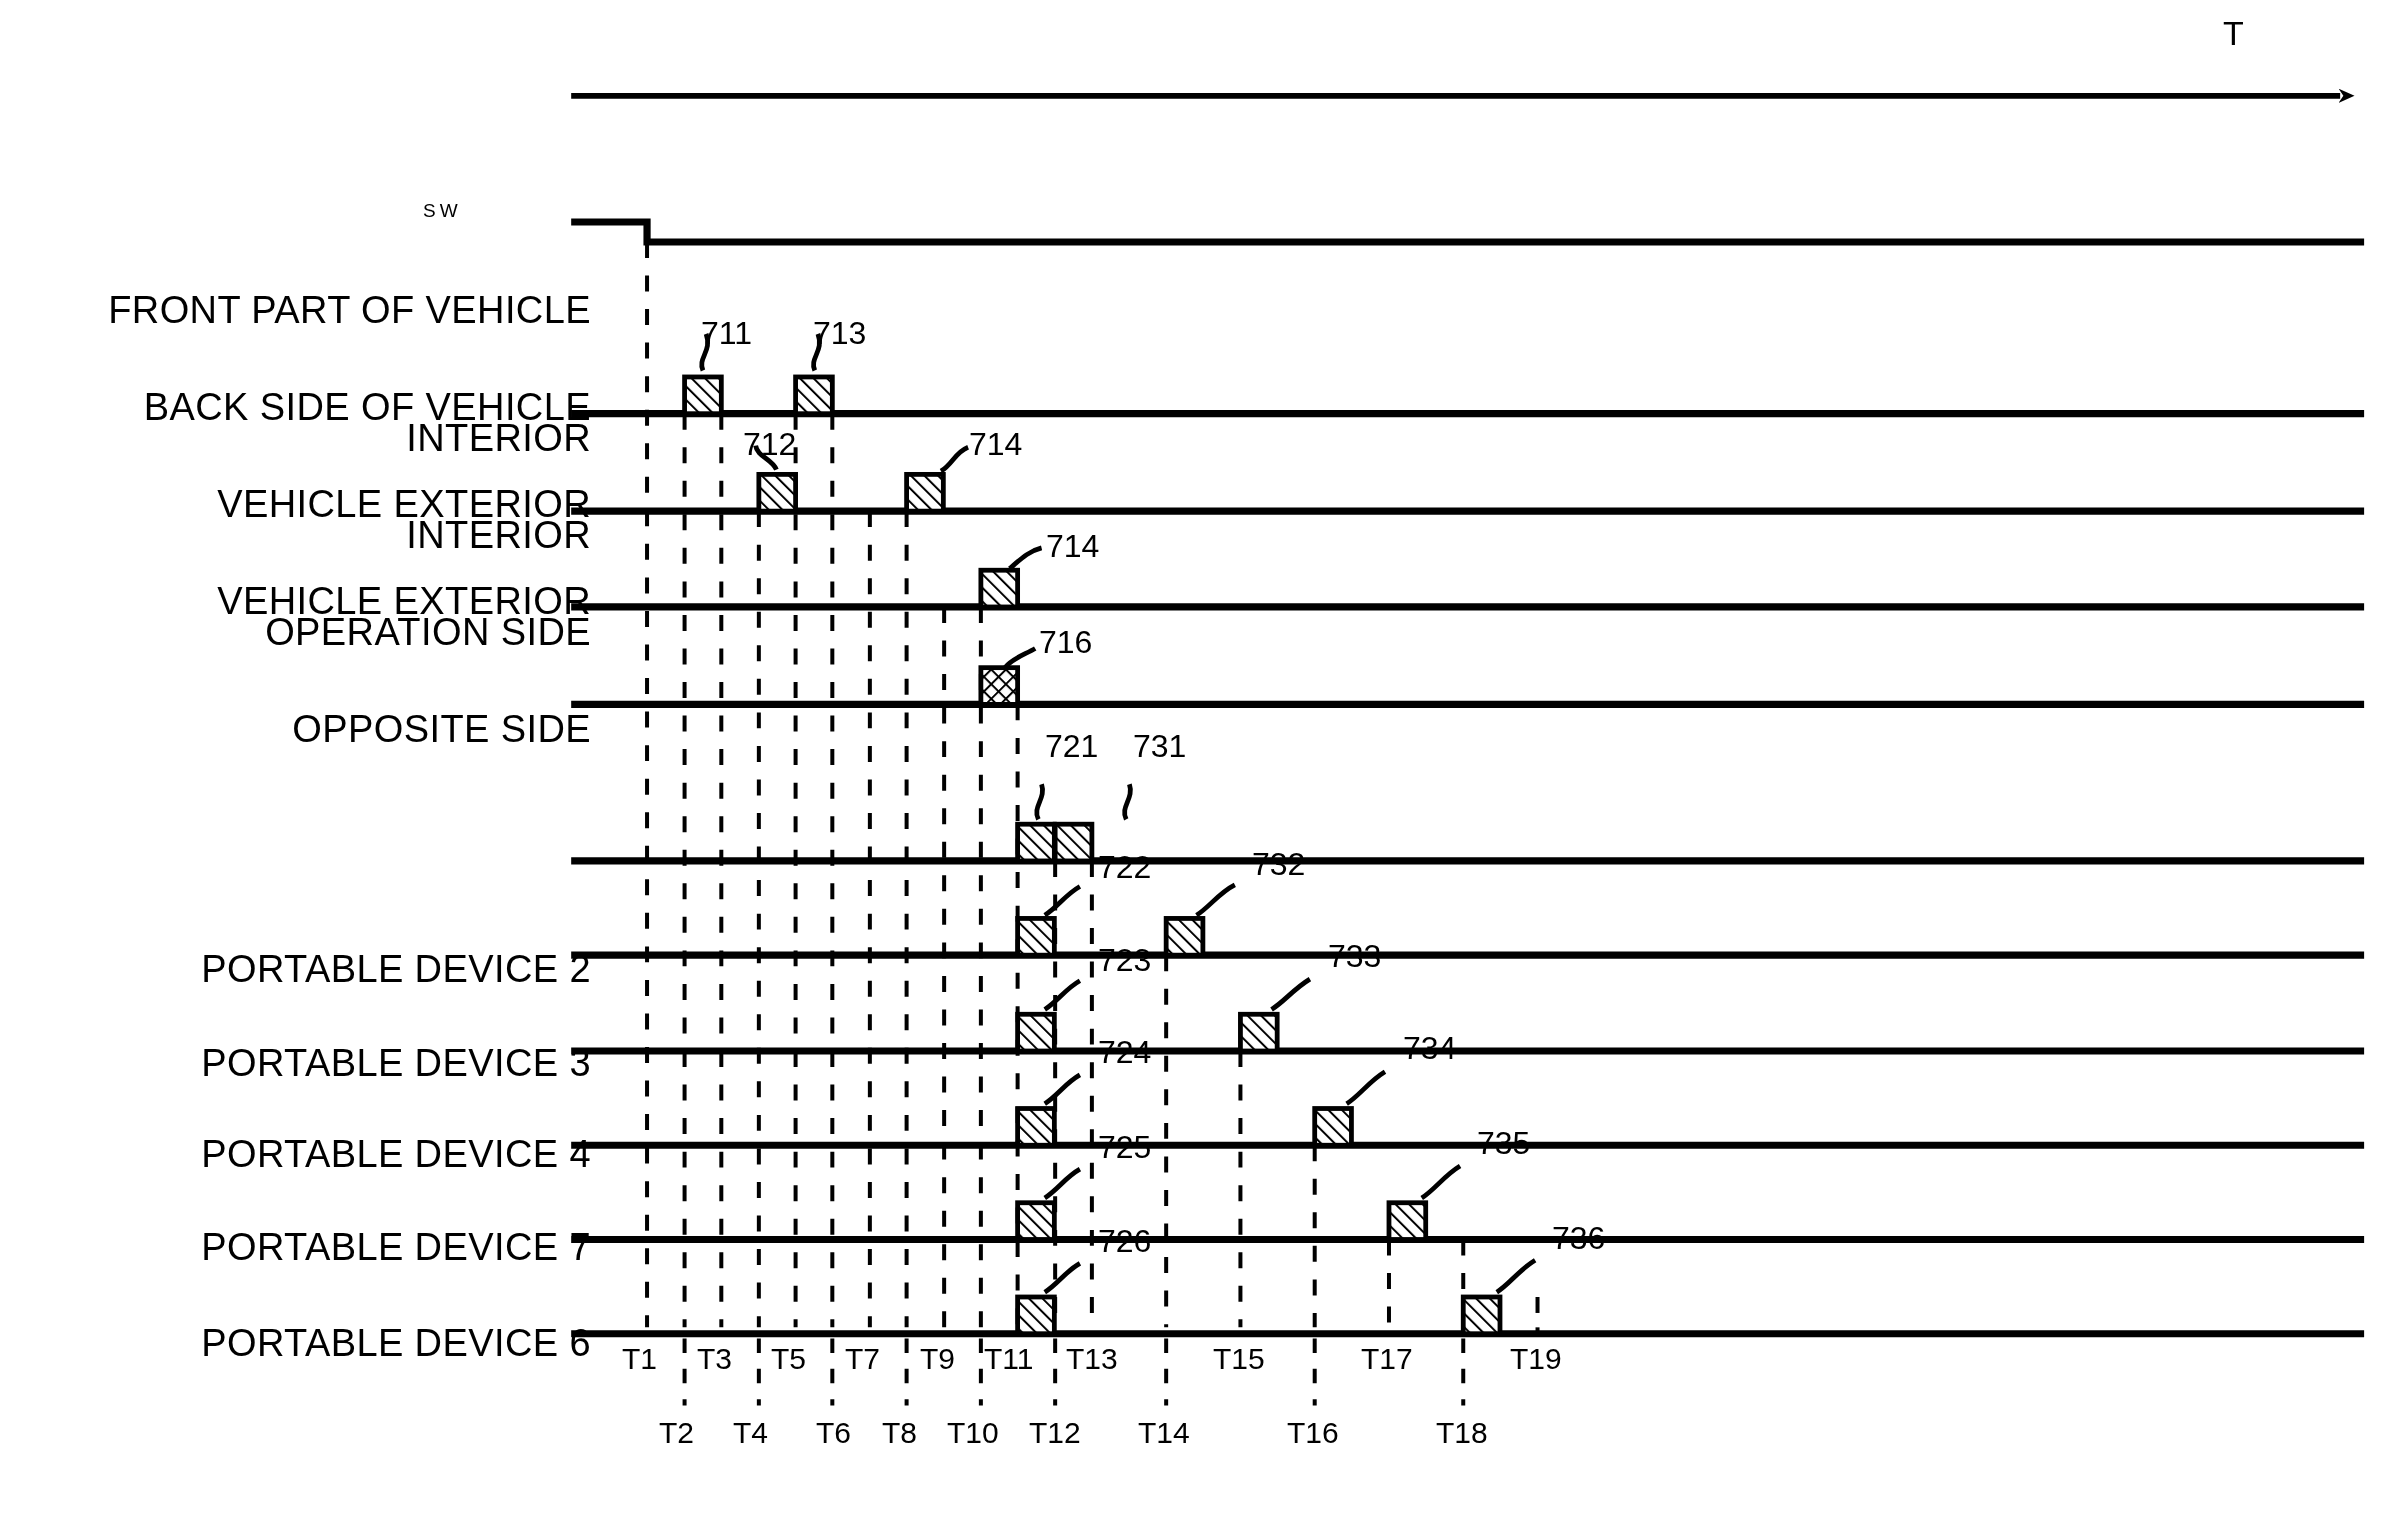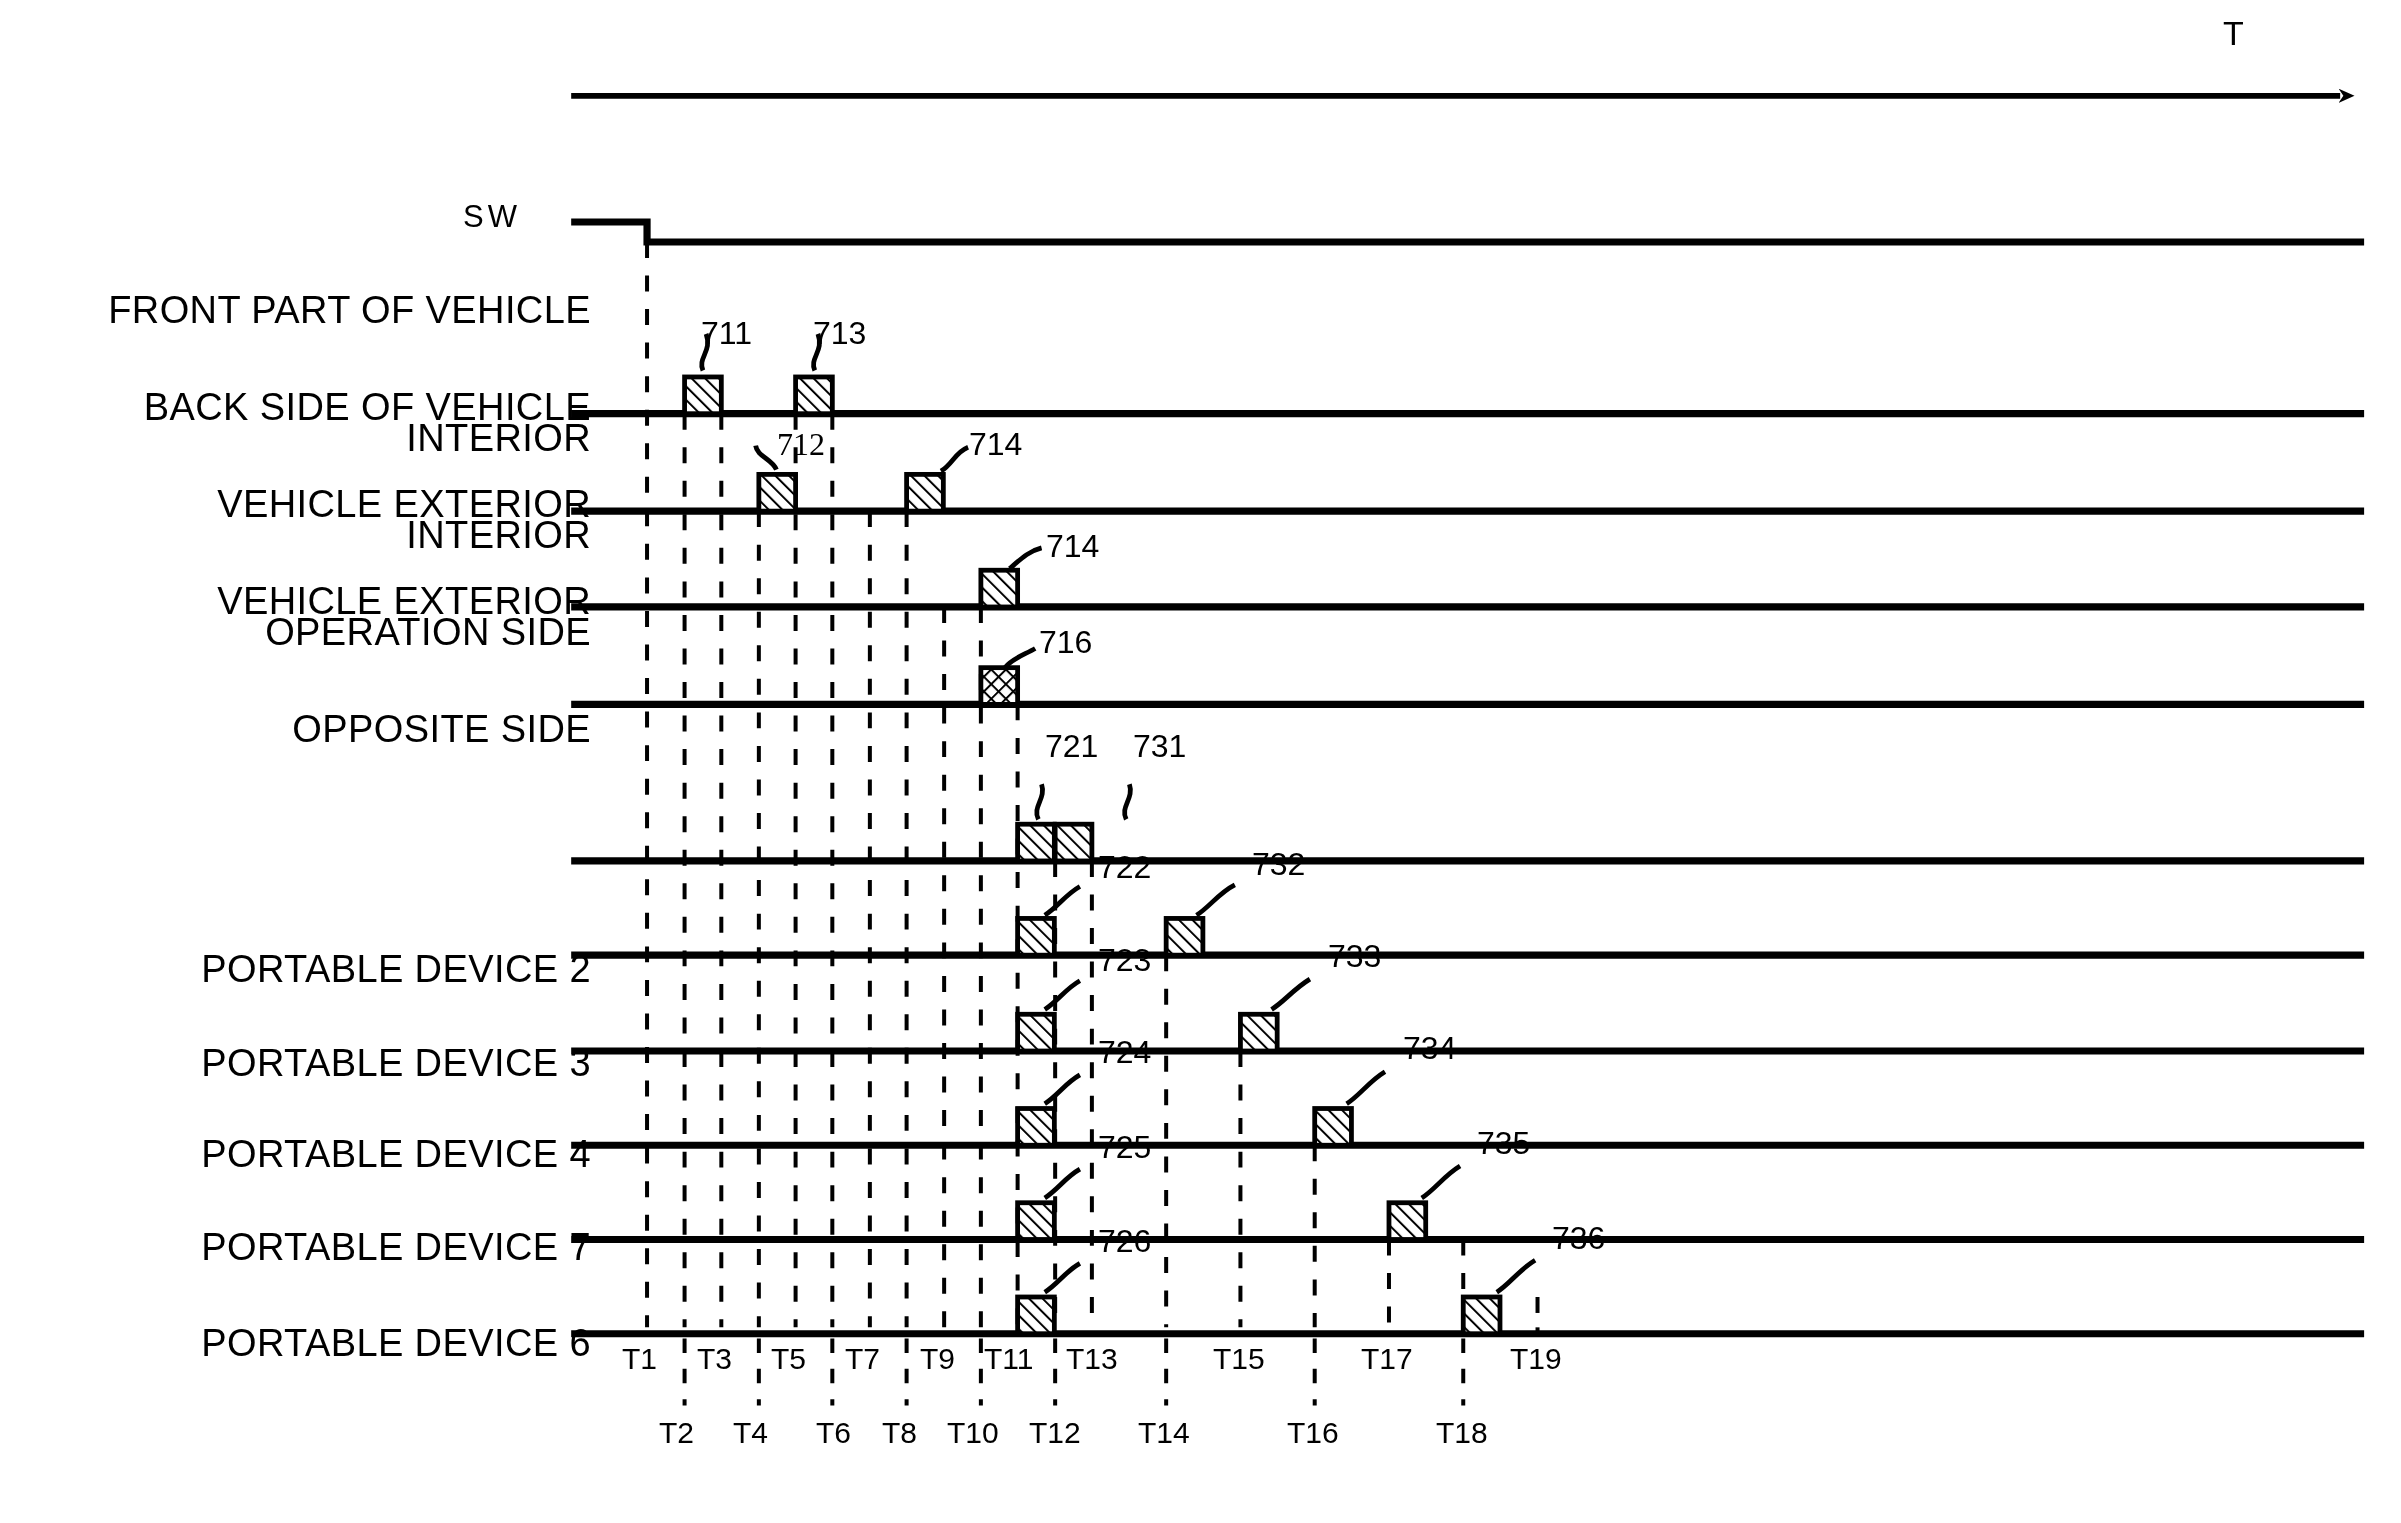--- a/index.html
+++ b/index.html
@@ -23,23 +23,22 @@
     font-family: "Liberation Sans", sans-serif;
     white-space: pre;
     line-height: 1.12;
   }
   .row-label {
     text-align: right;
     font-size: 38px;
     letter-spacing: 0.4px;
   }
   .sw-label {
-    font-size: 31px;
+    font-size: 19px;
     letter-spacing: 4px;
-    margin-left: 40px;
   }
   .t-axis-label {
     font-size: 34px;
   }
   .ref-num {
     font-size: 32px;
   }
   .tick-label {
     font-size: 30px;
   }
@@ -97,21 +96,21 @@
   <div class="label row-label" style="left:32px; top:1237px; width:559px;">
     <div>PORTABLE DEVICE 6</div>
   </div>
 
   <div class="label sw-label" style="left:423px; top:200px;">SW</div>
 
   <div class="label t-axis-label" style="left:2223px; top:14.4px;">T</div>
 
   <div class="label ref-num" style="left:701px; top:316px;">711</div>
   <div class="label ref-num" style="left:813px; top:316px;">713</div>
-  <div class="label ref-num" style="left:777px; top:427px;font-family:Liberation Serif, serif;">712</div>
+  <div class="label ref-num" style="left:743px; top:427px;">712</div>
   <div class="label ref-num" style="left:969px; top:427px;">714</div>
   <div class="label ref-num" style="left:1046px; top:529px;">714</div>
   <div class="label ref-num" style="left:1039px; top:625px;">716</div>
 
   <div class="label ref-num" style="left:1045px; top:729px;">721</div>
   <div class="label ref-num" style="left:1133px; top:729px;">731</div>
 
   <div class="label ref-num" style="left:1098px; top:850px;">722</div>
   <div class="label ref-num" style="left:1252px; top:847px;">732</div>
 

